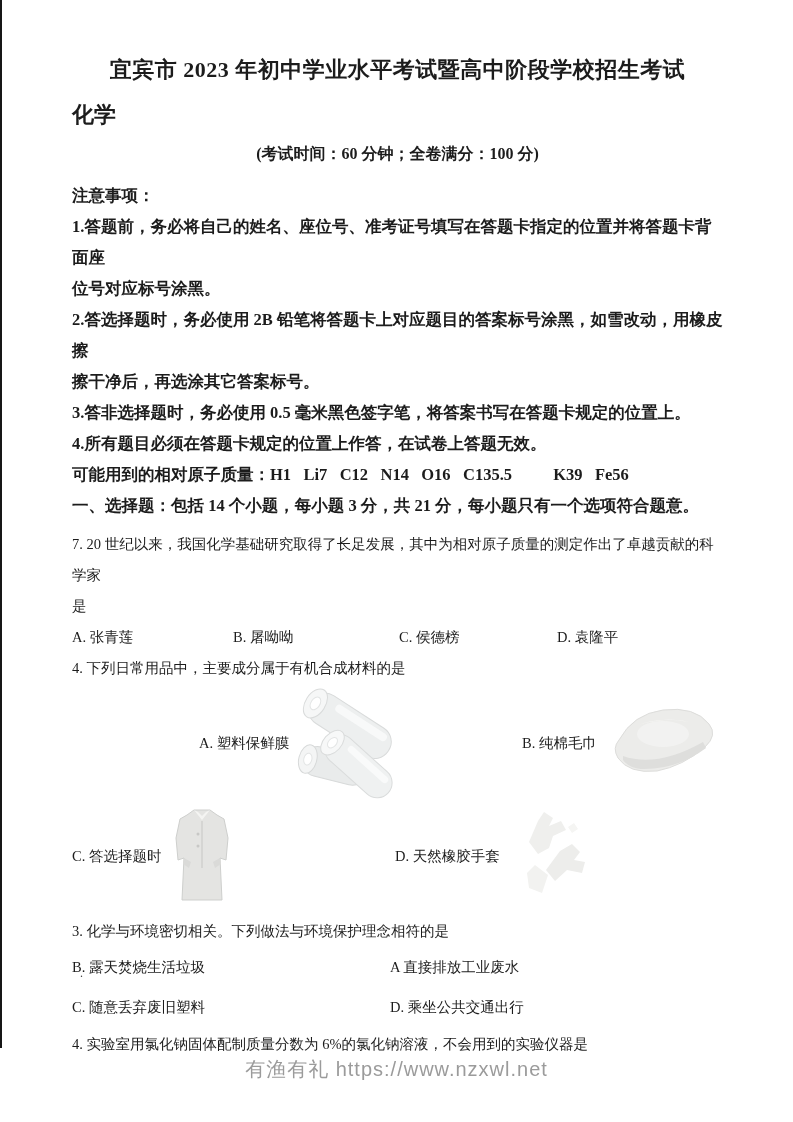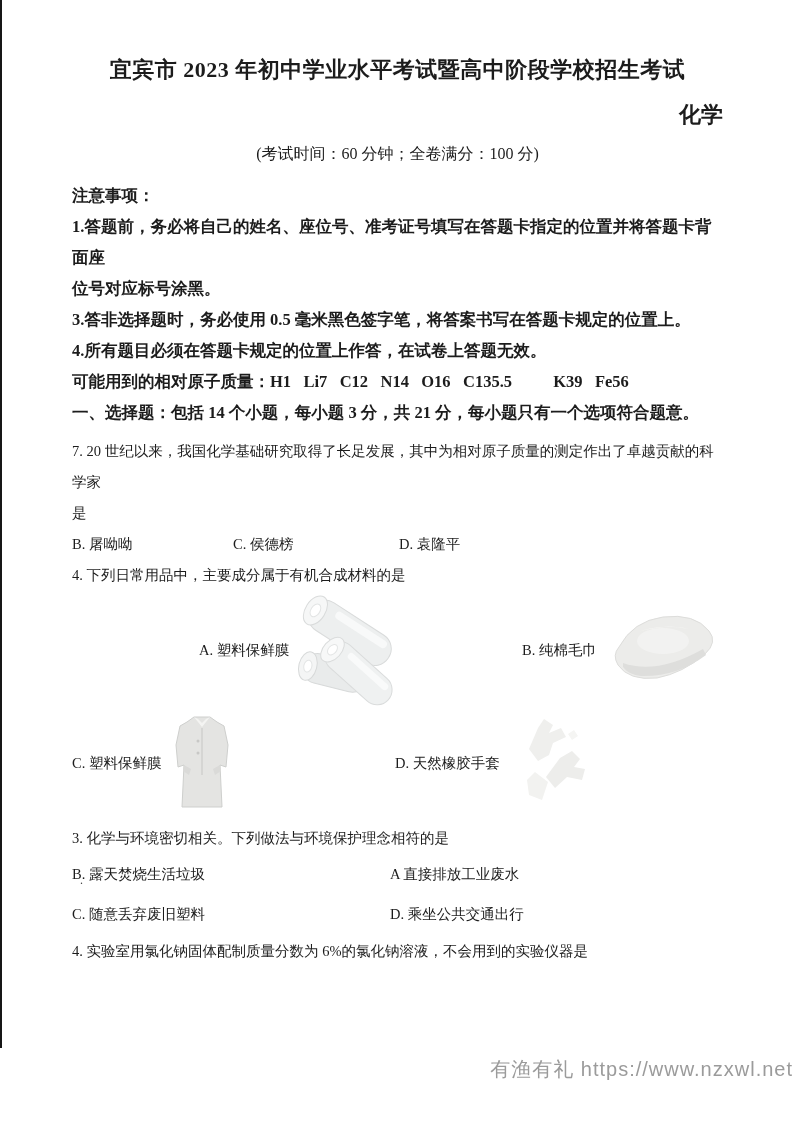--- a/index.html
+++ b/index.html
@@ -16,26 +16,26 @@
     position:absolute;left:0;top:0;width:2px;height:1048px;
     background:#161616;
   }
   .content{padding:54px 70px 0 72px;}
 
   .title{
     margin:0;text-align:center;
     font-size:22px;font-weight:bold;line-height:32px;letter-spacing:0.5px;
   }
   .subject{
-    margin:14px 0 0 0;text-align:right;
+    margin:14px 0 0 0;text-align:left;
     font-size:22px;font-weight:bold;line-height:30px;
   }
   .exam-info{
     margin-top:12px;text-align:center;
-    font-size:16px;font-weight:normal;line-height:24px;
+    font-size:16px;font-weight:bold;line-height:24px;
   }
 
   .notice{
     margin-top:14px;
     font-size:16.5px;font-weight:bold;line-height:31px;
     text-align:left;
   }
   .pre-line{white-space:pre-line;}
   .pre-space{white-space:pre-wrap;}
 
@@ -62,21 +62,21 @@
   }
   .stray-dot{
     position:absolute;left:8px;top:52px;
     font-size:12px;color:#444;line-height:10px;
   }
 
   .q4{margin-top:2px;}
 
   .footer{
     position:absolute;left:0;top:1056px;width:100%;
-    text-align:right;
+    text-align:center;
     font-family:"Liberation Sans", sans-serif;
     font-size:20px;letter-spacing:1px;
     color:#9b9b9b;
   }
   .footer span{cursor:pointer;}
 </style>
 </head>
 <body>
 
 <div class="page">
@@ -85,30 +85,33 @@
   <div class="content">
 
     <h1 class="title">宜宾市 2023 年初中学业水平考试暨高中阶段学校招生考试</h1>
     <h2 class="subject">化学</h2>
     <div class="exam-info">(考试时间：60 分钟；全卷满分：100 分)</div>
 
     <div class="notice">
       <div>注意事项：</div>
       <div class="pre-line">1.答题前，务必将自己的姓名、座位号、准考证号填写在答题卡指定的位置并将答题卡背面座
 位号对应标号涂黑。</div>
+      <div class="pre-line">2.答选择题时，务必使用 2B 铅笔将答题卡上对应题目的答案标号涂黑，如雪改动，用橡皮擦
+擦干净后，再选涂其它答案标号。</div>
       <div>3.答非选择题时，务必使用 0.5 毫米黑色签字笔，将答案书写在答题卡规定的位置上。</div>
       <div>4.所有题目必须在答题卡规定的位置上作答，在试卷上答题无效。</div>
       <div class="pre-space">可能用到的相对原子质量：H1   Li7   C12   N14   O16   C135.5          K39   Fe56</div>
       <div>一、选择题：包括 14 个小题，每小题 3 分，共 21 分，每小题只有一个选项符合题意。</div>
     </div>
 
     <div class="q q1">
       <div class="pre-line">7. 20 世纪以来，我国化学基础研究取得了长足发展，其中为相对原子质量的测定作出了卓越贡献的科学家
 是</div>
       <div class="q1-options">
+        <span>A. 张青莲</span>
         <span>B. 屠呦呦</span>
         <span>C. 侯德榜</span>
         <span>D. 袁隆平</span>
       </div>
     </div>
 
     <div class="q">
       <div>4. 下列日常用品中，主要成分属于有机合成材料的是</div>
 
       <div class="q2-row q2-row-1">
@@ -140,21 +143,21 @@
             <path d="M14 40 Q28 14 58 10 Q90 6 104 24 Q113 35 100 47 Q78 66 52 71 Q24 74 13 58 Q7 48 14 40 Z" fill="#ececea" stroke="#dddddb" stroke-width="1"></path>
             <path d="M18 56 Q52 68 98 42 L101 48 Q72 70 36 69 Q24 68 18 60 Z" fill="#dedEdc"></path>
             <path d="M30 26 Q55 16 84 22 Q70 18 52 21 Q40 22 30 26 Z" fill="#f7f7f5"></path>
             <ellipse cx="58" cy="34" rx="26" ry="13" fill="#f4f4f2" opacity="0.8"></ellipse>
           </svg>
         </div>
       </div>
 
       <div class="q2-row q2-row-2">
         <div class="q2-cell q2-cell-left">
-          <span class="q2-label">C. 塑料保鲜膜</span>
+          <span class="q2-label">C. 答选择题时</span>
           <svg class="q2-img" width="66" height="100" viewBox="0 0 66 100" xmlns="http://www.w3.org/2000/svg">
             <path d="M25 4 L41 4 L48 9 L55 13 L59 32 L57 54 L51 52 L53 94 L13 94 L15 52 L9 54 L7 32 L11 13 L18 9 Z" fill="#e4e4e2" stroke="#cecfcd" stroke-width="1"></path>
             <path d="M25 4 L33 14 L41 4 L37 6 L33 10 L29 6 Z" fill="#f4f4f2"></path>
             <line x1="33" y1="15" x2="33" y2="62" stroke="#d0d0ce" stroke-width="1.5"></line>
             <circle cx="29" cy="28" r="1.5" fill="#c8c8c6"></circle>
             <circle cx="29" cy="40" r="1.5" fill="#c8c8c6"></circle>
             <path d="M15 52 L22 56 L20 62 L14 58 Z" fill="#dadad8"></path>
             <path d="M51 52 L44 56 L46 62 L52 58 Z" fill="#dadad8"></path>
           </svg>
         </div>

